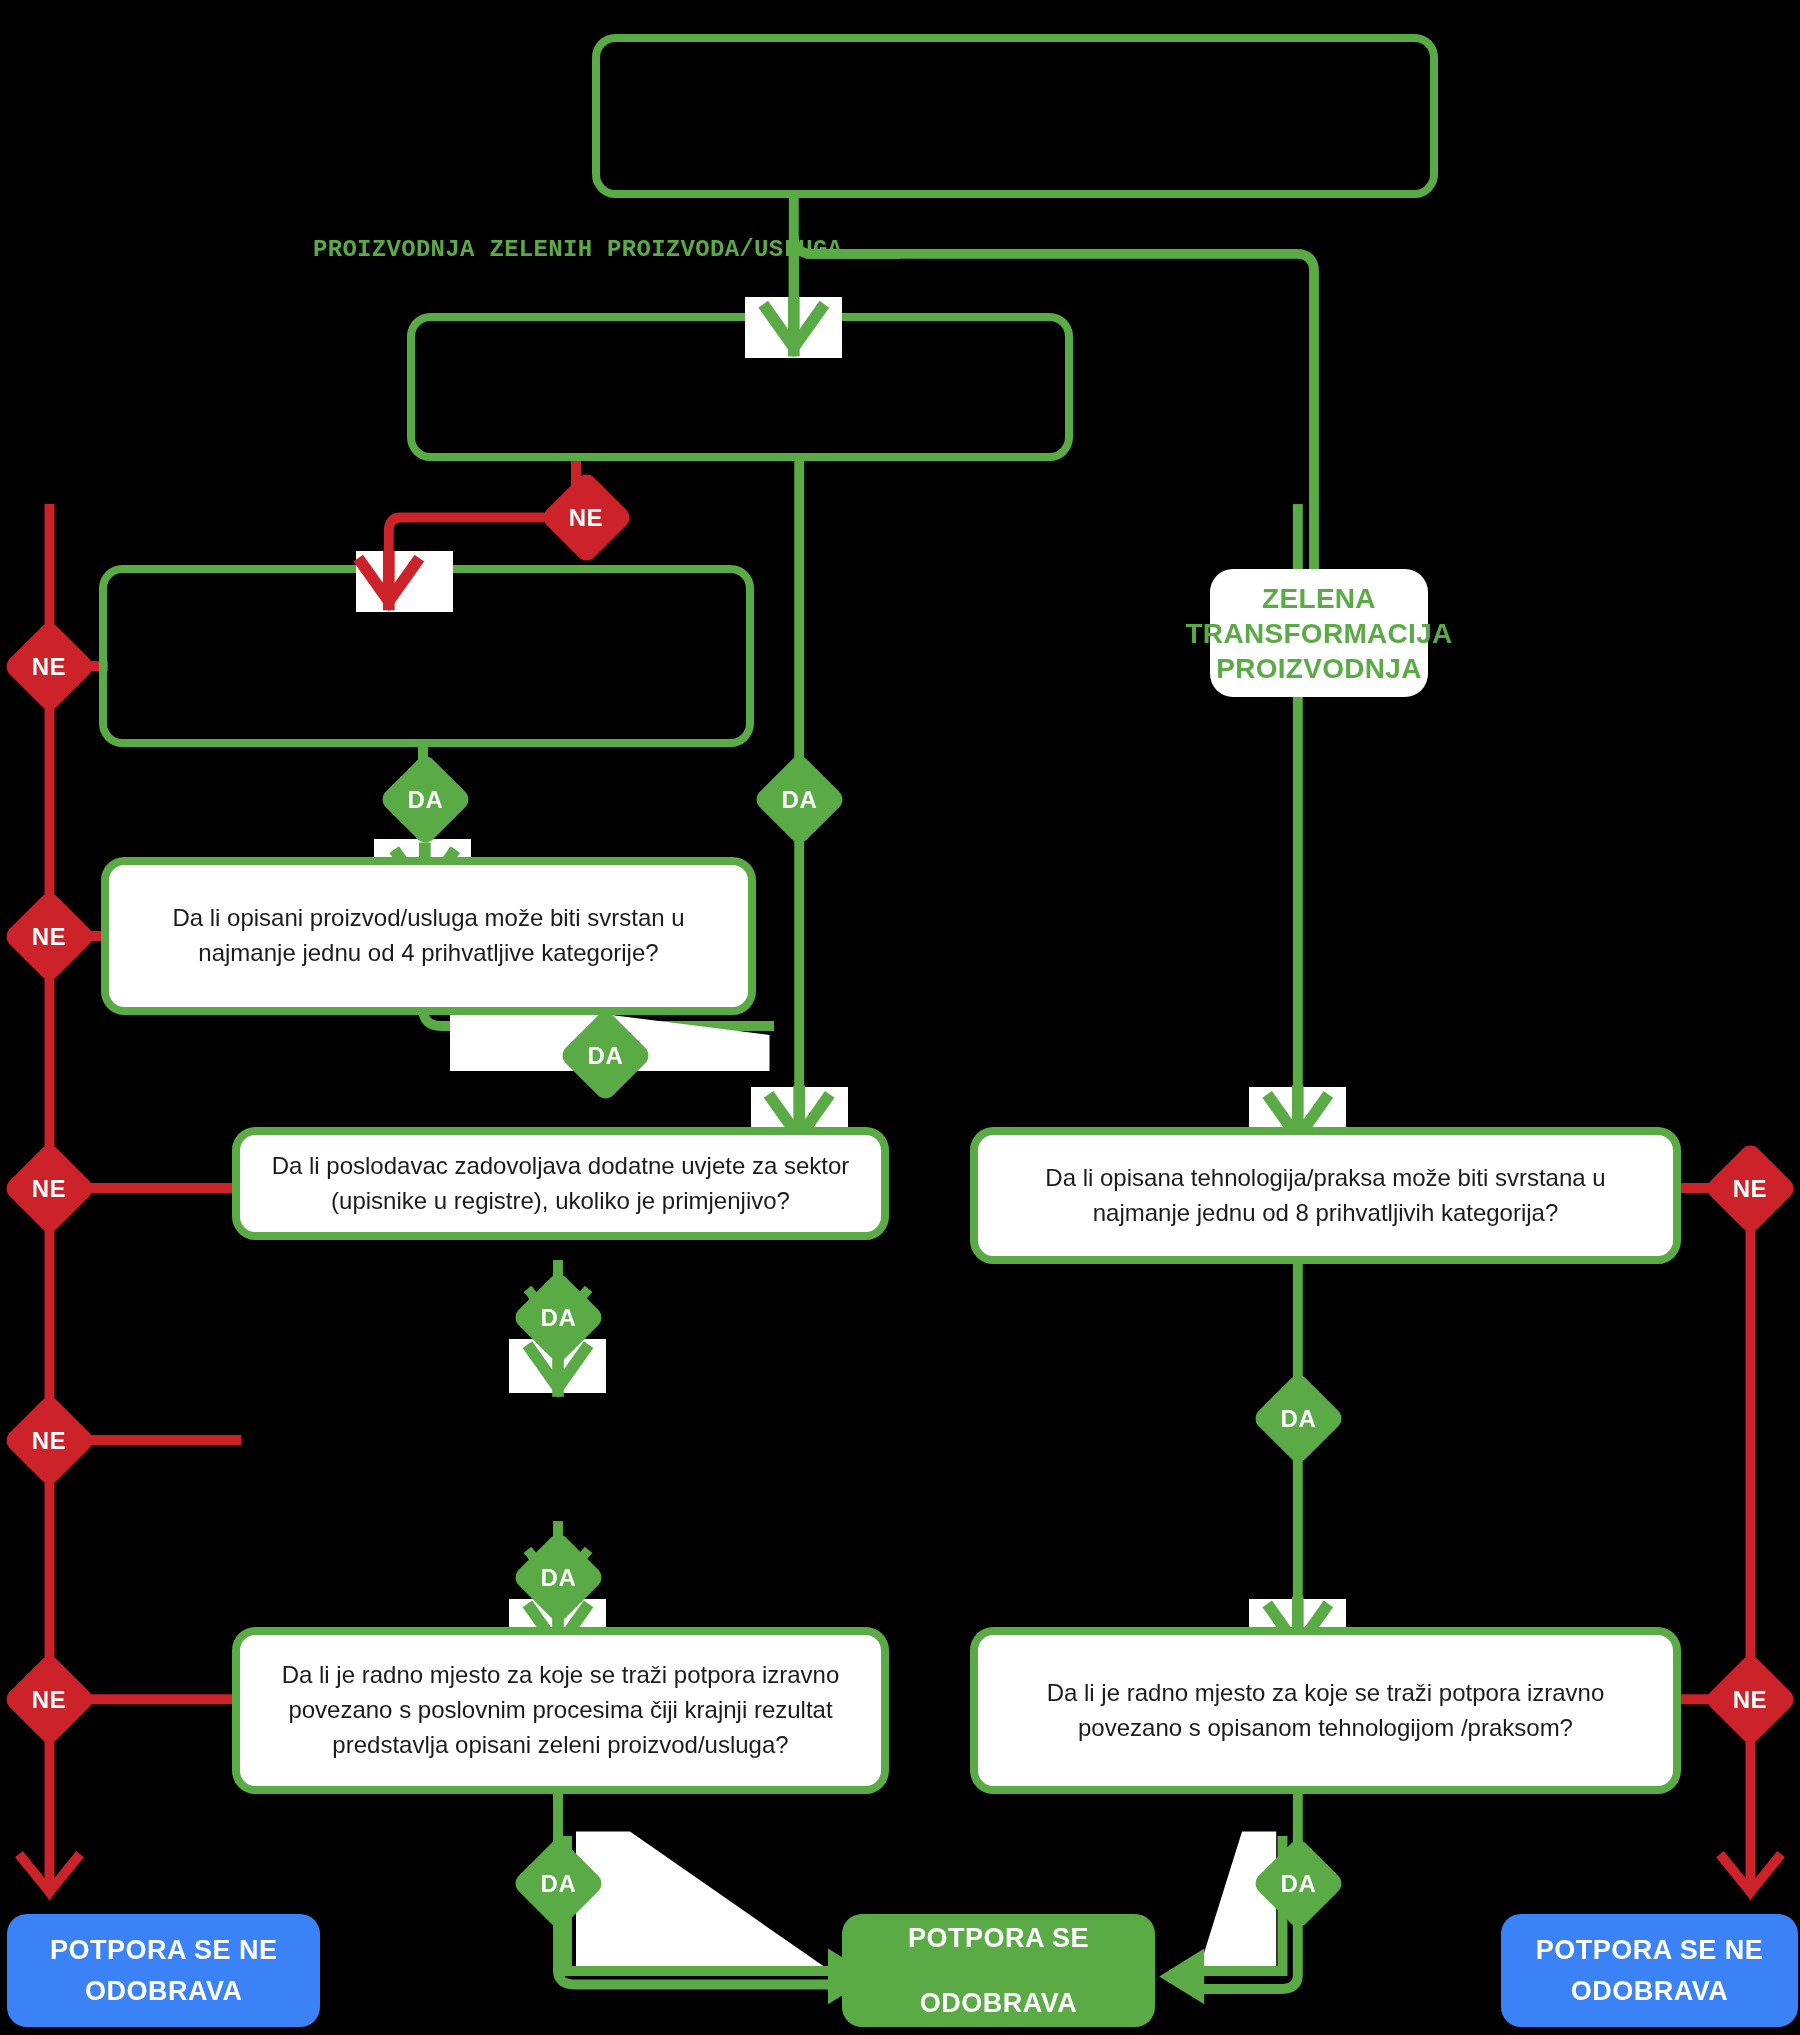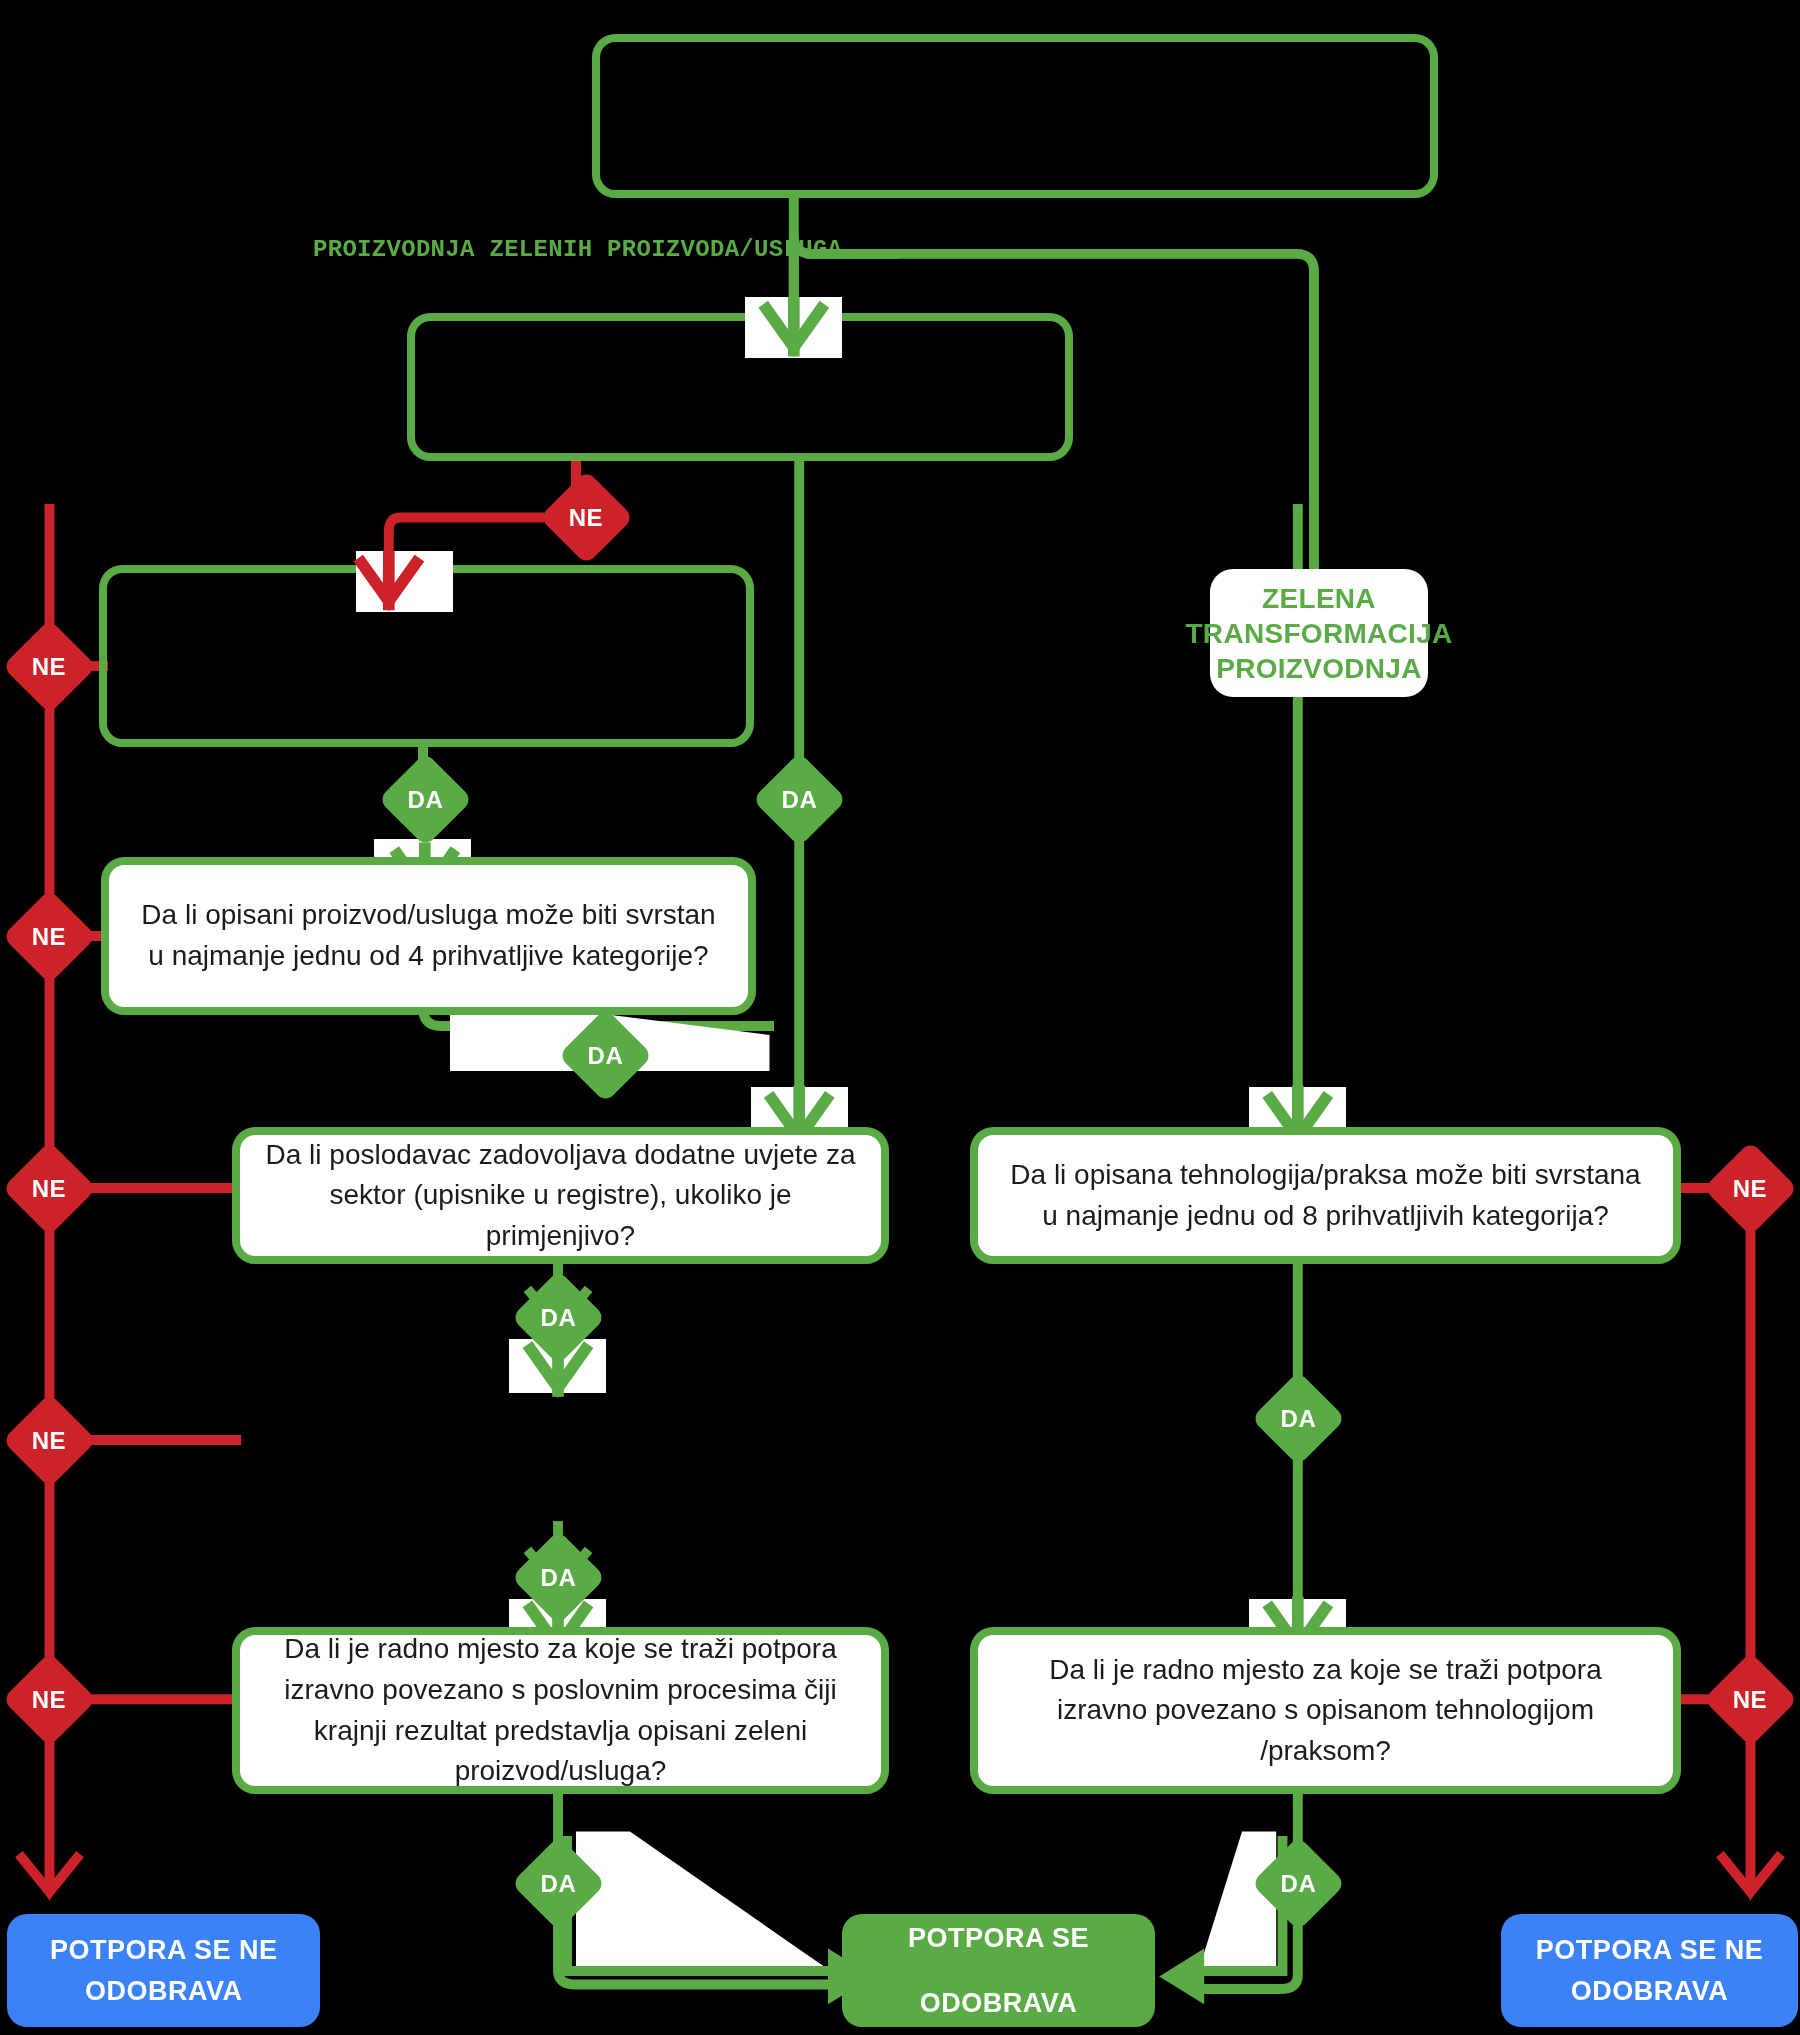--- a/index.html
+++ b/index.html
@@ -16,21 +16,21 @@
   .qbox{
     position:absolute;
     background:#ffffff;
     border:8px solid #5AAB46;
     border-radius:23.4px;
     box-sizing:border-box;
     display:flex;align-items:center;justify-content:center;
     text-align:center;
     color:#1b1b1b;
     font-family:"Liberation Sans", sans-serif;
-    font-size:28px;
+    font-size:24px;
     line-height:1.45;
     padding:9px 23.4px;
   }
   .emptybox{
     position:absolute;
     background:transparent;
     border:8px solid #5AAB46;
     border-radius:23.4px;
     box-sizing:border-box;
   }
@@ -244,21 +244,21 @@
   <div class="greenlabel" style="left:313px;top:236px;font-family:Liberation Mono, monospace;">PROIZVODNJA ZELENIH PROIZVODA/USLUGA</div>
 
   <div class="whitelabelbox" style="left:1210px;top:569px;width:218px;height:128px;flex-direction:column;border-radius:23px;">
     <span>ZELENA</span>
     <span>TRANSFORMACIJA</span>
     <span>PROIZVODNJA</span>
   </div>
 
   <div class="qbox" style="left:101px;top:857px;width:655px;height:158px;">Da li opisani proizvod/usluga može biti svrstan u najmanje jednu od 4 prihvatljive kategorije?</div>
 
-  <div class="qbox" style="left:232px;top:1127px;width:657px;height:137px;">Da li poslodavac zadovoljava dodatne uvjete za sektor (upisnike u registre), ukoliko je primjenjivo?</div>
+  <div class="qbox" style="left:232px;top:1127px;width:657px;height:113px;">Da li poslodavac zadovoljava dodatne uvjete za sektor (upisnike u registre), ukoliko je primjenjivo?</div>
 
 
   <div class="qbox" style="left:232px;top:1627px;width:657px;height:167px;">Da li je radno mjesto za koje se traži potpora izravno povezano s poslovnim procesima čiji krajnji rezultat predstavlja opisani zeleni proizvod/usluga?</div>
 
   <div class="qbox" style="left:970px;top:1127px;width:711px;height:137px;">Da li opisana tehnologija/praksa može biti svrstana u najmanje jednu od 8 prihvatljivih kategorija?</div>
 
   <div class="qbox" style="left:970px;top:1627px;width:711px;height:167px;">Da li je radno mjesto za koje se traži potpora izravno povezano s opisanom tehnologijom /praksom?</div>
 
   <div class="badge badge-ne" style="left:553px;top:484px;">
       <span>NE</span>

